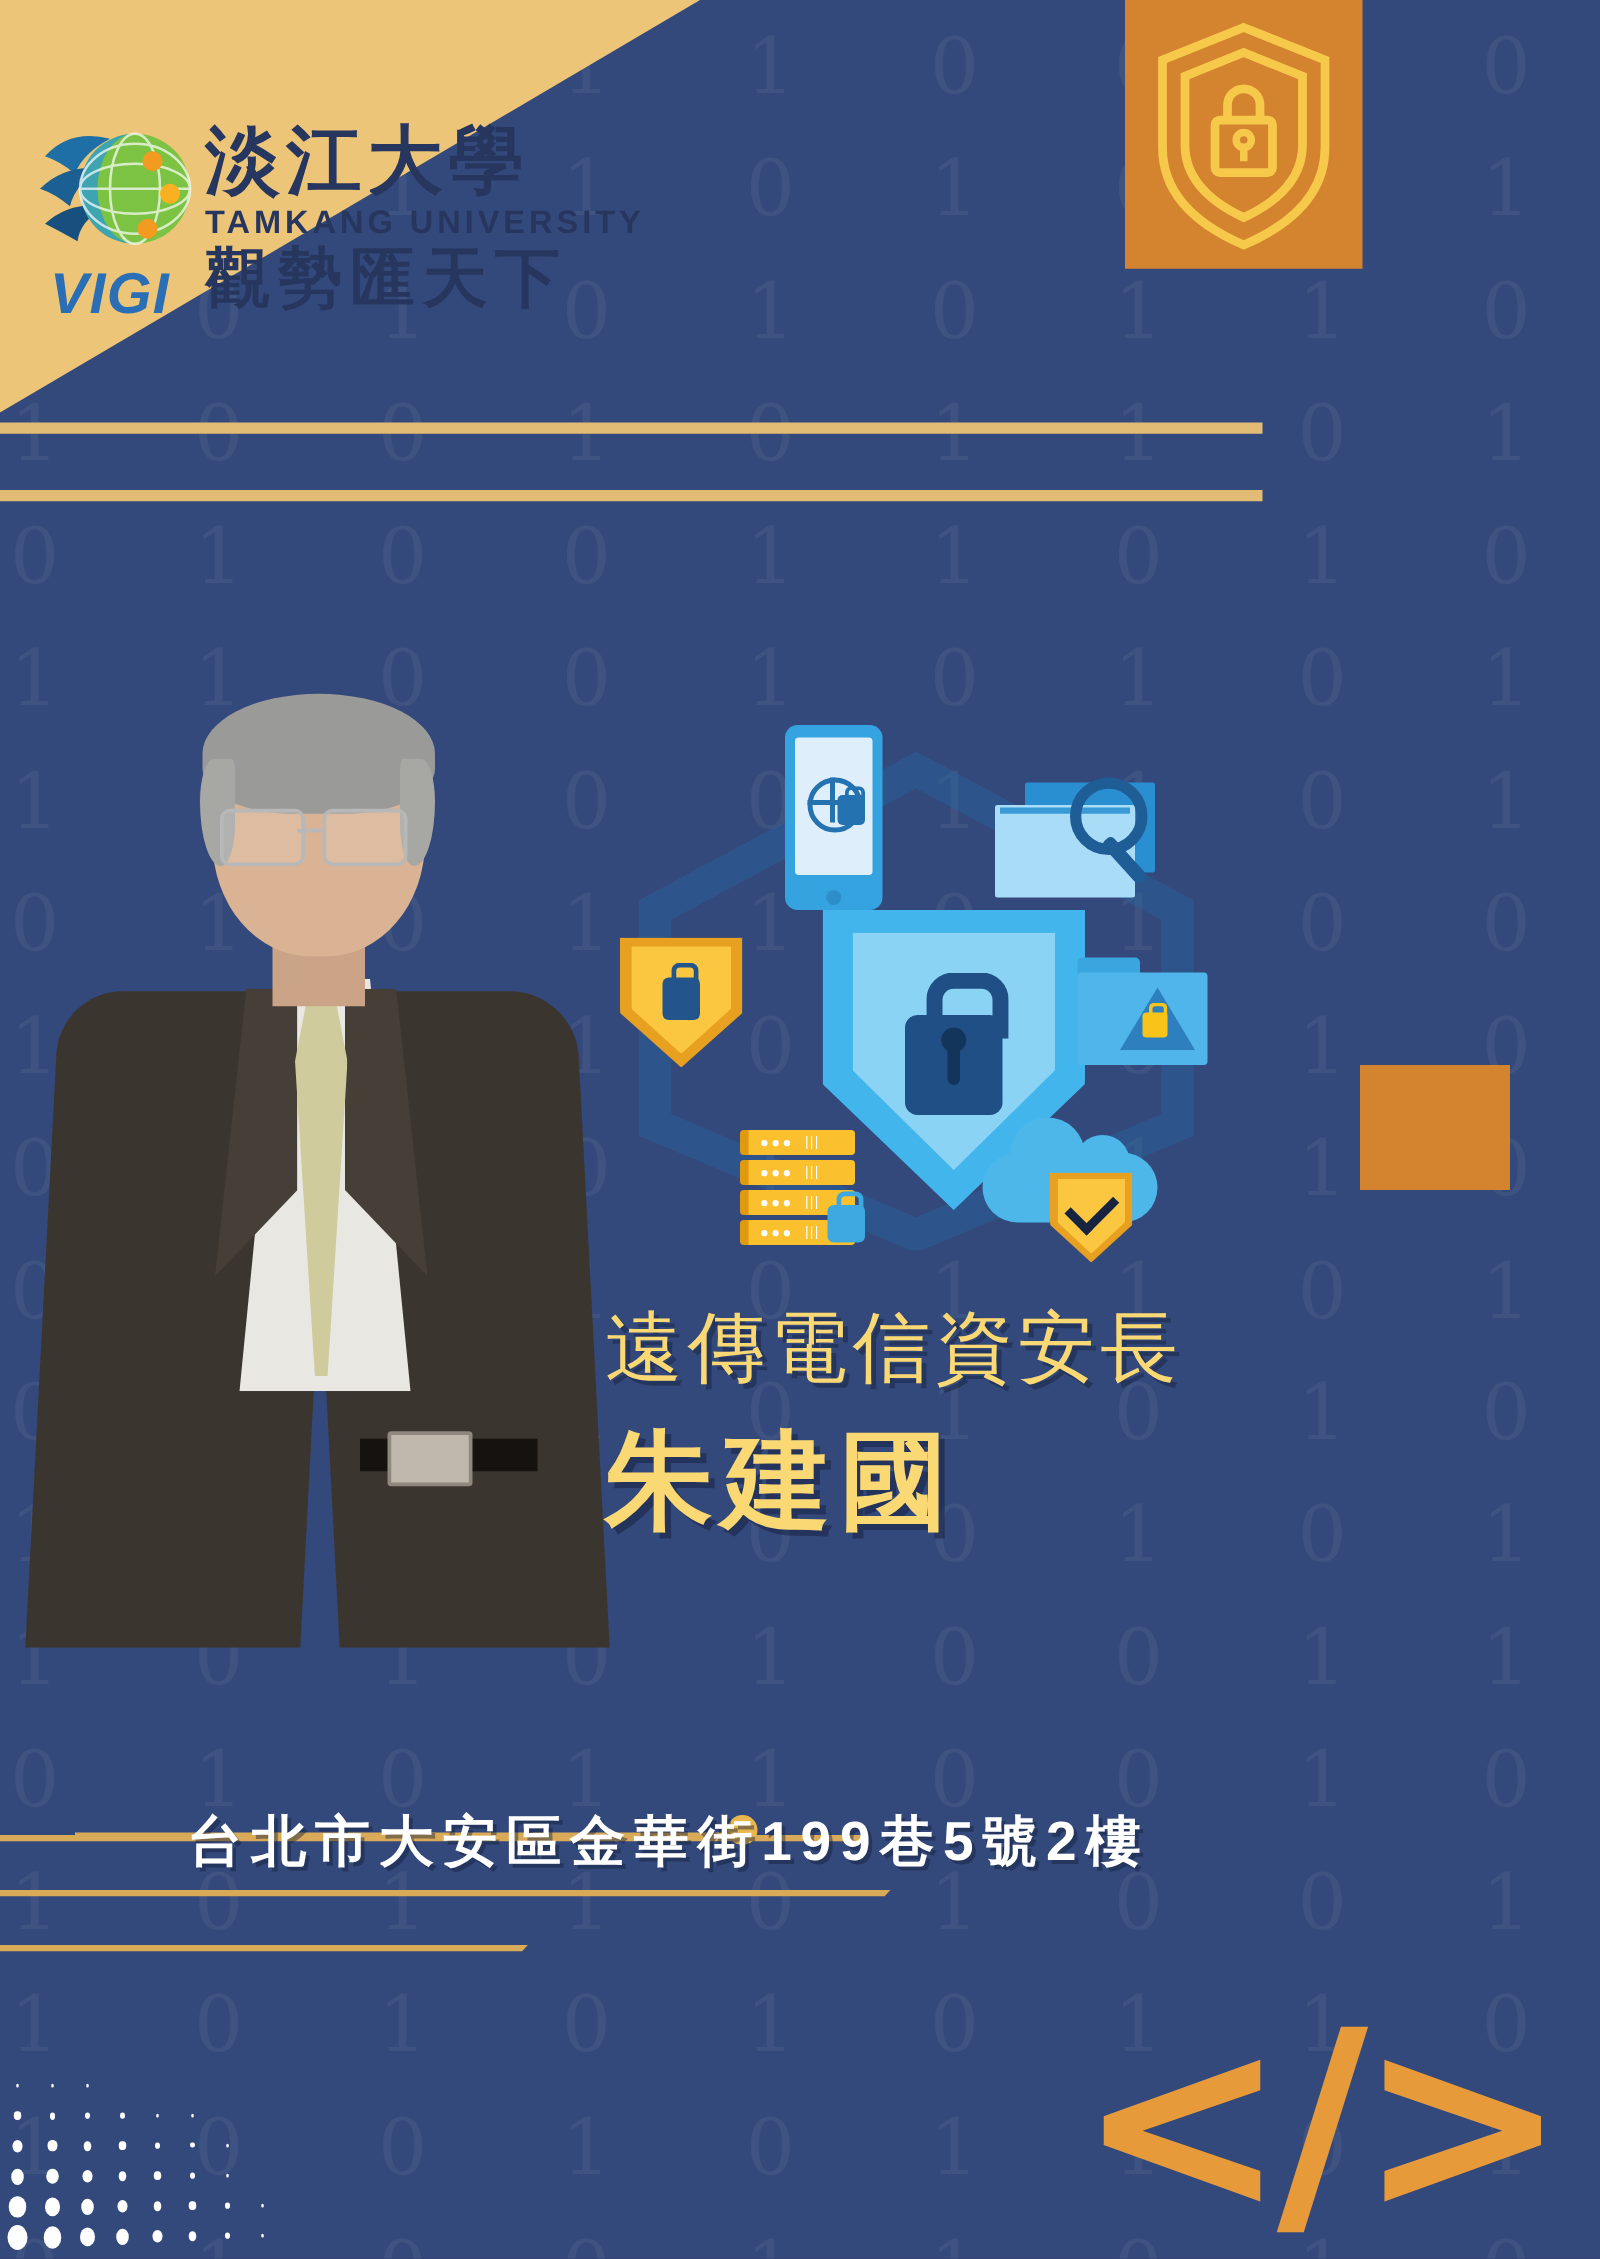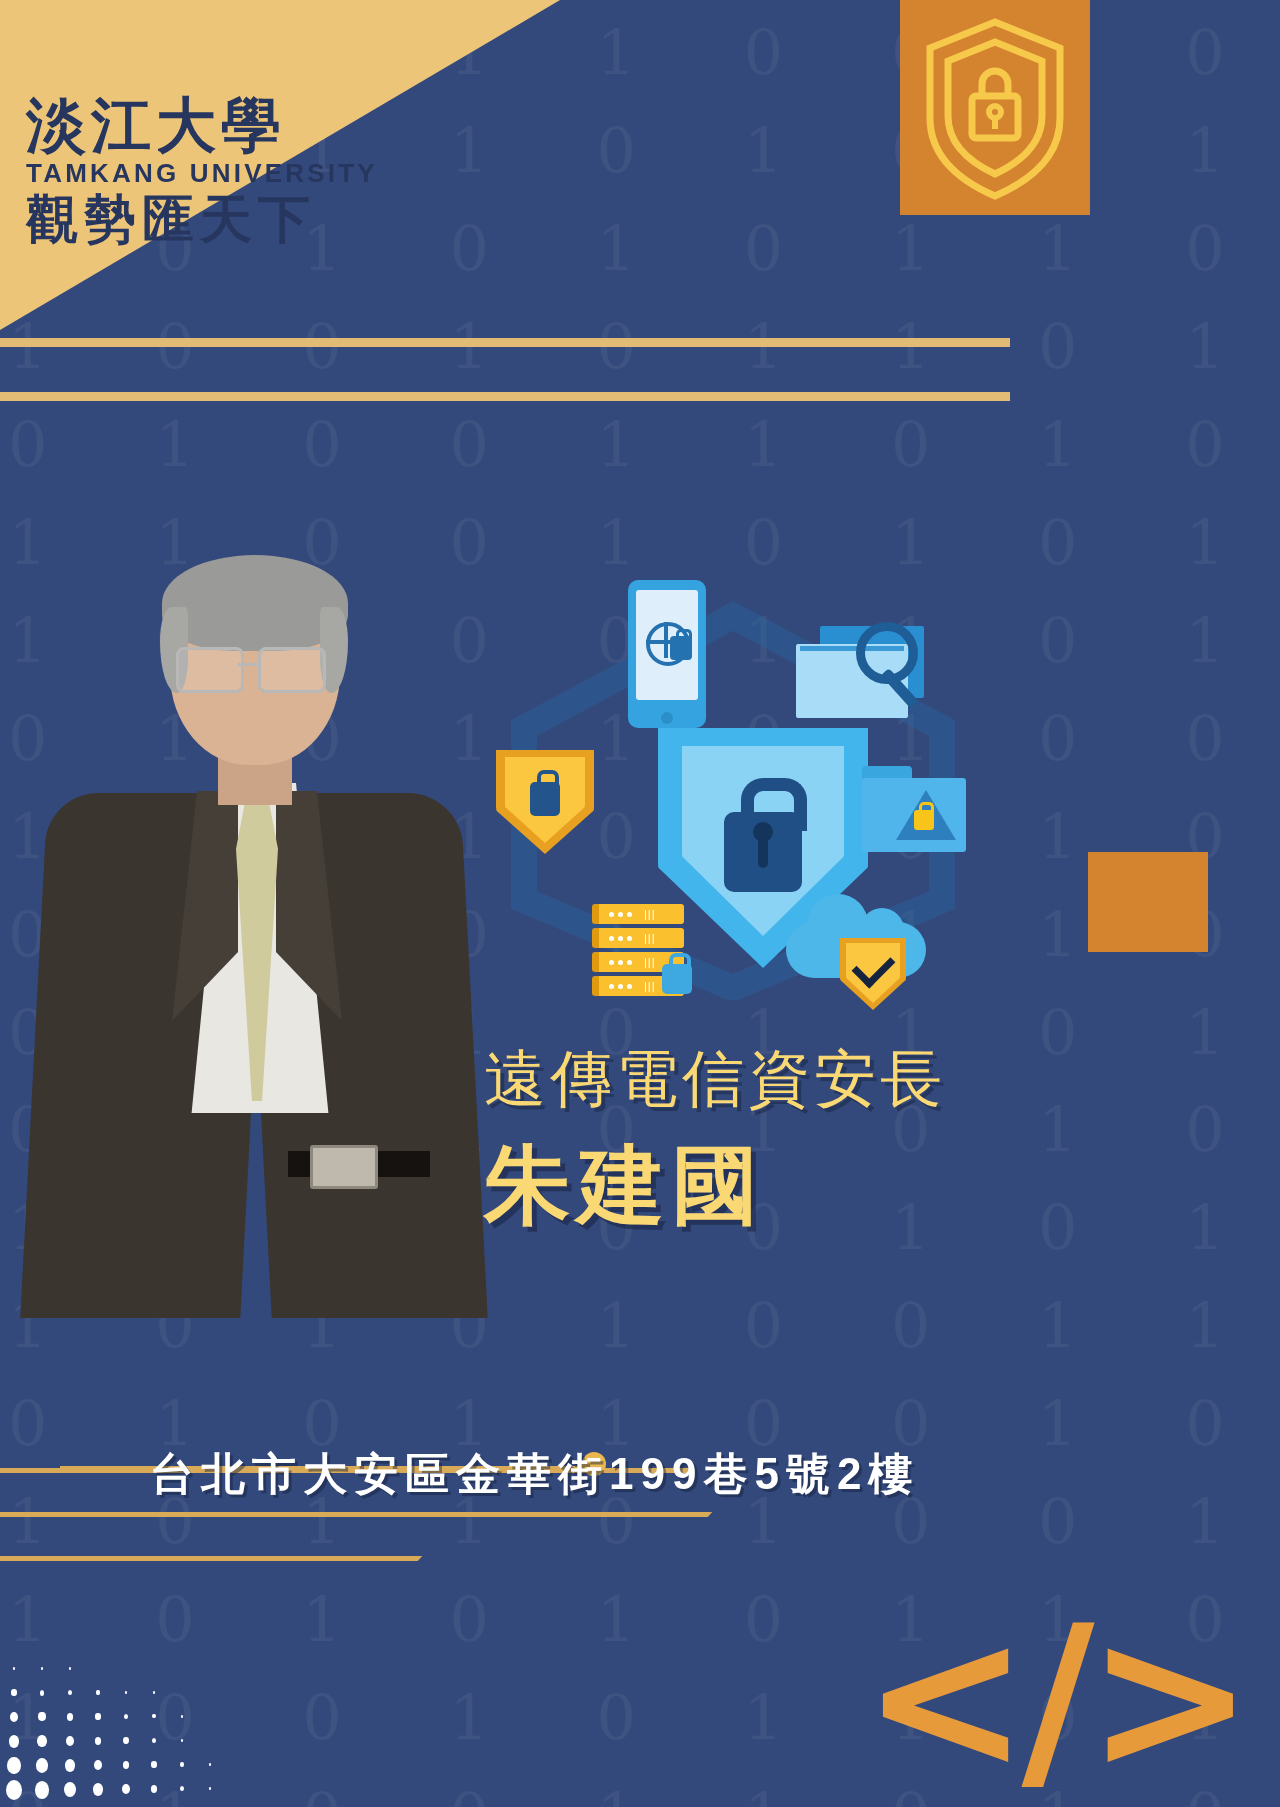--- a/index.html
+++ b/index.html
@@ -273,20 +273,39 @@
       <path d="M95 42 L142 61 L142 116 Q142 152 95 174 Q48 152 48 116 L48 61 Z" fill="none" stroke="#f6c94b" stroke-width="7"></path>
       <rect x="72" y="96" width="46" height="42" rx="4" fill="none" stroke="#f6c94b" stroke-width="7"></rect>
       <path d="M82 96 V84 a13 13 0 0 1 26 0 V96" fill="none" stroke="#f6c94b" stroke-width="7"></path>
       <circle cx="95" cy="112" r="6" fill="none" stroke="#f6c94b" stroke-width="6"></circle>
       <rect x="92" y="115" width="6" height="14" fill="#f6c94b"></rect>
     </svg>
   </div>
   <div class="orange-block-2"></div>
 
   <div class="logo-wrap">
+    <div class="logo-mark">
+      <svg viewBox="0 0 132 120" width="132" height="120">
+        <path d="M10 30 Q30 8 62 16 Q40 28 34 44 Q22 34 10 30 Z" fill="#1d6fa5"></path>
+        <path d="M6 56 Q26 36 56 40 Q34 52 30 70 Q18 60 6 56 Z" fill="#1b5f93"></path>
+        <path d="M10 84 Q30 66 58 70 Q38 82 36 98 Q22 90 10 84 Z" fill="#17507f"></path>
+        <circle cx="82" cy="56" r="44" fill="#7cc243"></circle>
+        <path d="M82 12 a44 44 0 0 0 0 88 a30 44 0 0 1 0 -88Z" fill="#2b9ad6" opacity=".75"></path>
+        <g stroke="#ffffff" stroke-width="2" fill="none" opacity=".7">
+          <ellipse cx="82" cy="56" rx="44" ry="20"></ellipse>
+            <ellipse cx="82" cy="56" rx="44" ry="36"></ellipse>
+          <ellipse cx="82" cy="56" rx="20" ry="44"></ellipse>
+            <line x1="38" y1="56" x2="126" y2="56"></line>
+        </g>
+        <circle cx="96" cy="34" r="8" fill="#f29b20"></circle>
+        <circle cx="110" cy="60" r="8" fill="#f9b122"></circle>
+        <circle cx="92" cy="88" r="8" fill="#f29b20"></circle>
+      </svg>
+      <div class="vigi">VIGI</div>
+    </div>
     <div class="logo-text">
       <div class="logo-cn">淡江大學</div>
       <div class="logo-en">TAMKANG UNIVERSITY</div>
       <div class="logo-slogan">觀勢匯天下</div>
     </div>
   </div>
 
 
   <div class="portrait">
     <div class="p-suit-l"></div>

